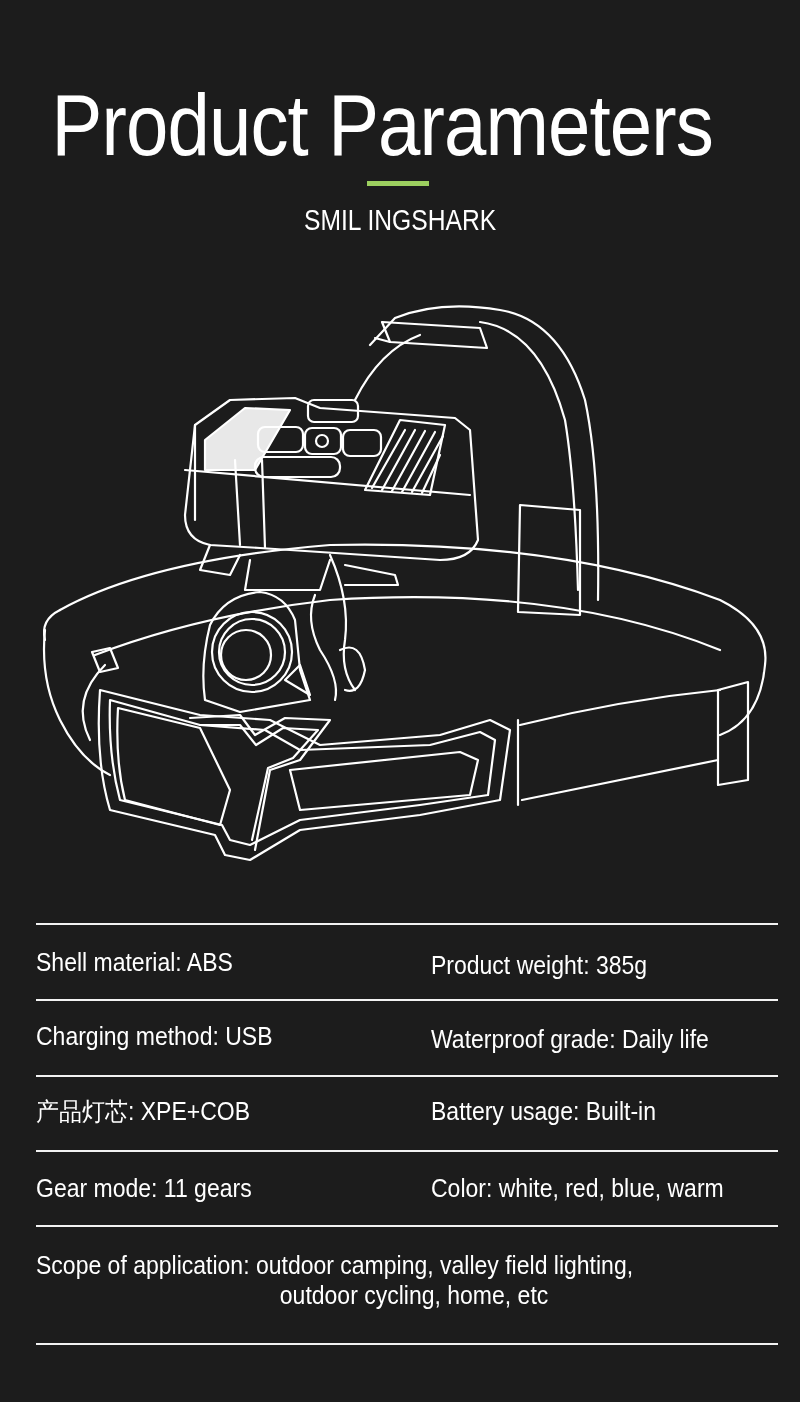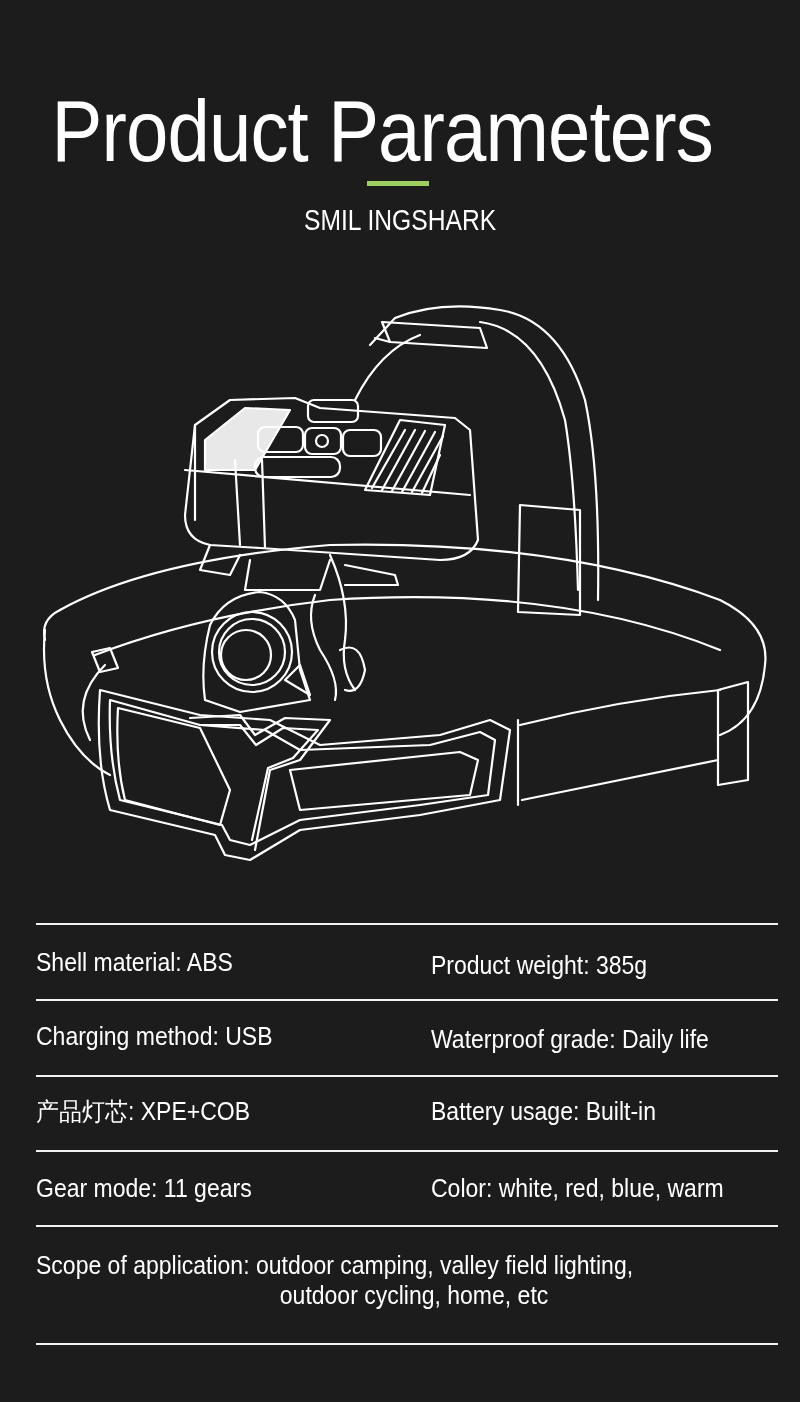--- a/index.html
+++ b/index.html
@@ -11,21 +11,21 @@
     width: 800px;
     height: 1402px;
     position: relative;
     overflow: hidden;
     color: #ffffff;
     font-family: "Liberation Sans", "DejaVu Sans", sans-serif;
   }
   .title {
     position: absolute;
     left: 0;
-    top: 76px;
+    top: 70px;
     width: 728px;
     text-align: center;
     font-size: 88px;
     line-height: 110px;
     font-weight: normal;
     letter-spacing: -1px;
     white-space: nowrap;
   }
   .title span {
     display: inline-block;

